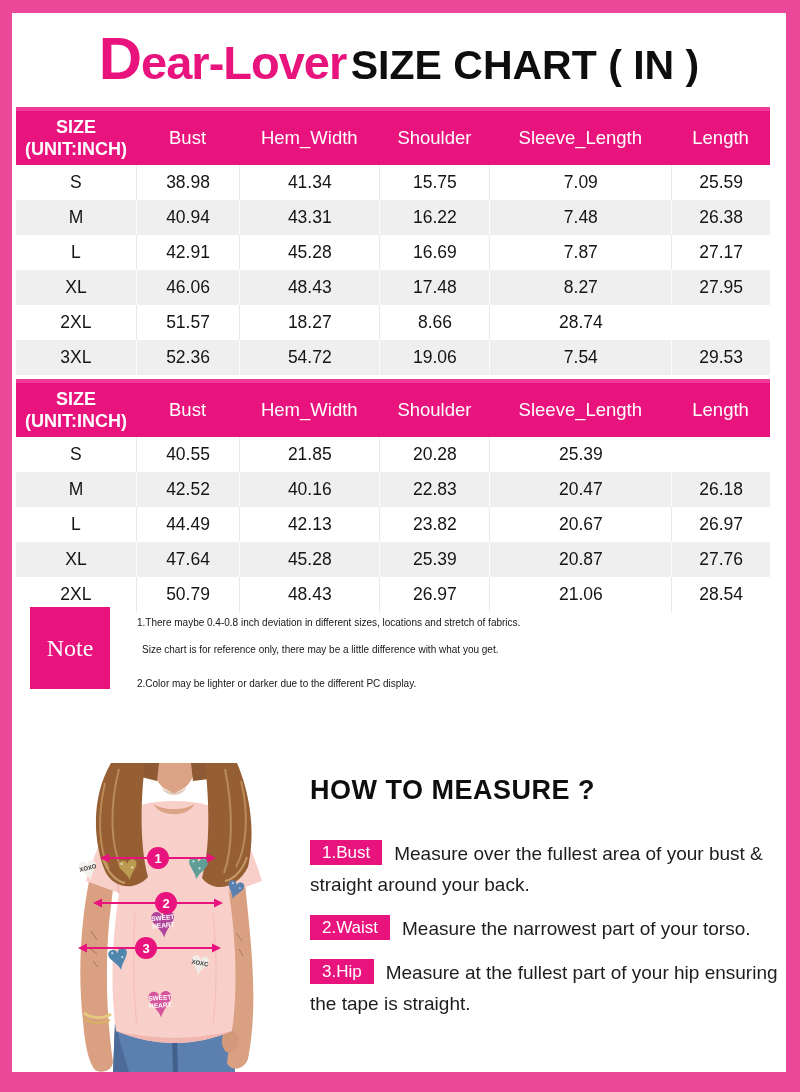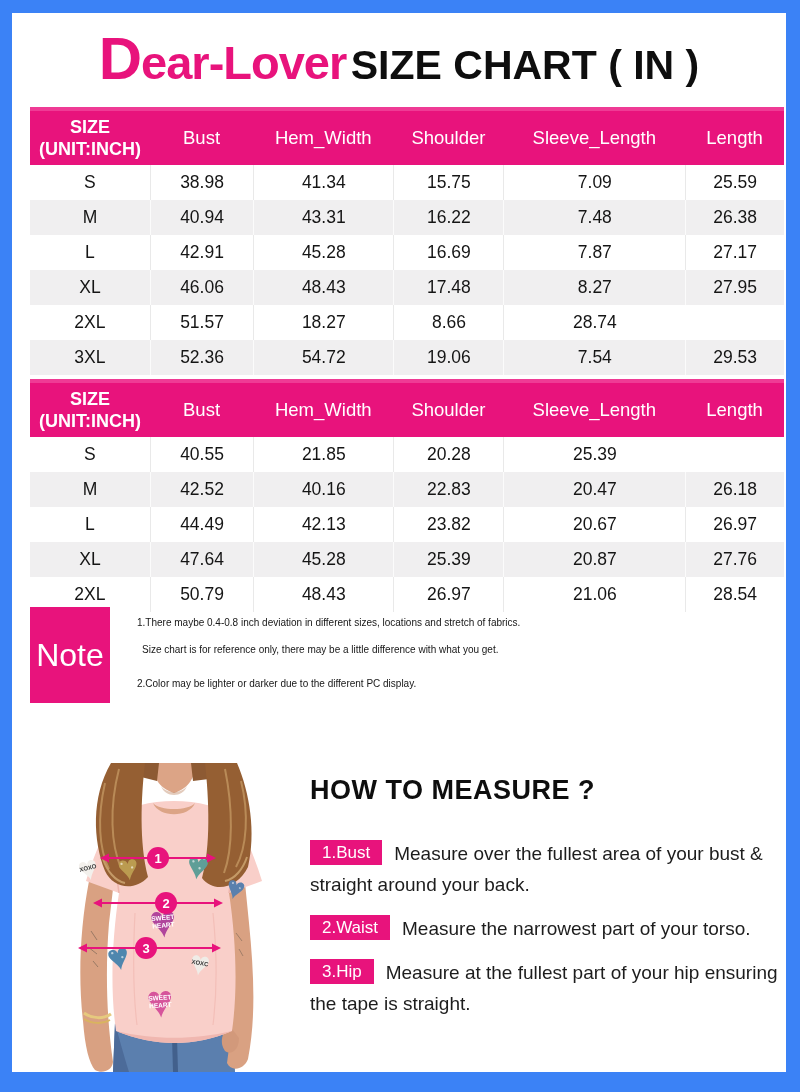--- a/index.html
+++ b/index.html
@@ -1,46 +1,46 @@
 <!DOCTYPE html>
 <html><head>
 <meta charset="utf-8">
 <style>
   html,body{margin:0;padding:0;background:#fff;}
   .page{
     position:relative;width:800px;height:1092px;
-    background:#3b82f6;
+    background:#ec4899;
     font-family:"Liberation Sans", sans-serif;
     overflow:hidden;
   }
   .inner{
     position:absolute;left:12px;top:13px;width:774px;height:1059px;
     background:#ffffff;
   }
   
   .titlebar{position:absolute;top:22px;left:0;right:0;text-align:center;white-space:nowrap;}
   .brand{color:#e8137c;font-weight:bold;font-size:47px;letter-spacing:-1px;}
   .brand .bigD{font-size:60px;line-height:0;}
   .titleblack{color:#0e0e0e;font-weight:bold;font-size:41px;letter-spacing:0;}
   
-  .sizetable{position:absolute;left:18px;width:754px;}
+  .sizetable{position:absolute;left:4px;width:754px;}
   .t1{top:94px;}
   .t2{top:366px;}
   .grid{display:grid;grid-template-columns:15.9% 13.7% 18.6% 14.6% 24.1% 13.1%;}
   .thead{background:#e8137c;border-top:4px solid #ef3b95;color:#fff;height:54px;text-align:center;}
   .thead .hsize{display:flex;flex-direction:column;justify-content:center;font-weight:bold;font-size:18px;line-height:22px;}
   .thead .hcol{line-height:54px;font-size:18.5px;}
   .row{height:35px;line-height:35px;text-align:center;font-size:17.5px;color:#151515;background:#fff;}
   .row.alt{background:#f0eff0;}
   .row > div + div{border-left:1px solid #e9e9e9;}
   .row.alt > div + div{border-left:1px solid #fbfbfb;}
   
   .note{position:absolute;left:18px;top:594px;display:flex;}
-  .notebadge{width:80px;height:96px;background:#e8137c;color:#fff;font-size:32px;
-    display:flex;align-items:center;justify-content:center;flex:0 0 auto;}
+  .notebadge{width:80px;height:82px;background:#e8137c;color:#fff;font-size:24px;
+    display:flex;align-items:center;justify-content:center;flex:0 0 auto;font-family:Liberation Serif, serif;}
   .notetext{margin-left:27px;width:652px;font-size:10px;line-height:27px;color:#161616;padding-top:2px;}
   .notetext .indent{padding-left:5px;}
   .notetext .item2{display:block;margin-top:7px;}
   
   .photo{position:absolute;left:43px;top:750px;width:248px;height:309px;}
   .measure{position:absolute;left:298px;top:762px;width:494px;}
   .mheading{font-size:27px;font-weight:bold;color:#0e0e0e;letter-spacing:0.5px;margin:0 0 32px 0;}
   .step{font-size:19px;line-height:31px;color:#1d1d1d;margin-bottom:13px;}
   .badge{display:inline-block;background:#e8137c;color:#fff;font-size:17px;line-height:25px;
     padding:0 12px;margin-right:12px;vertical-align:2px;}

